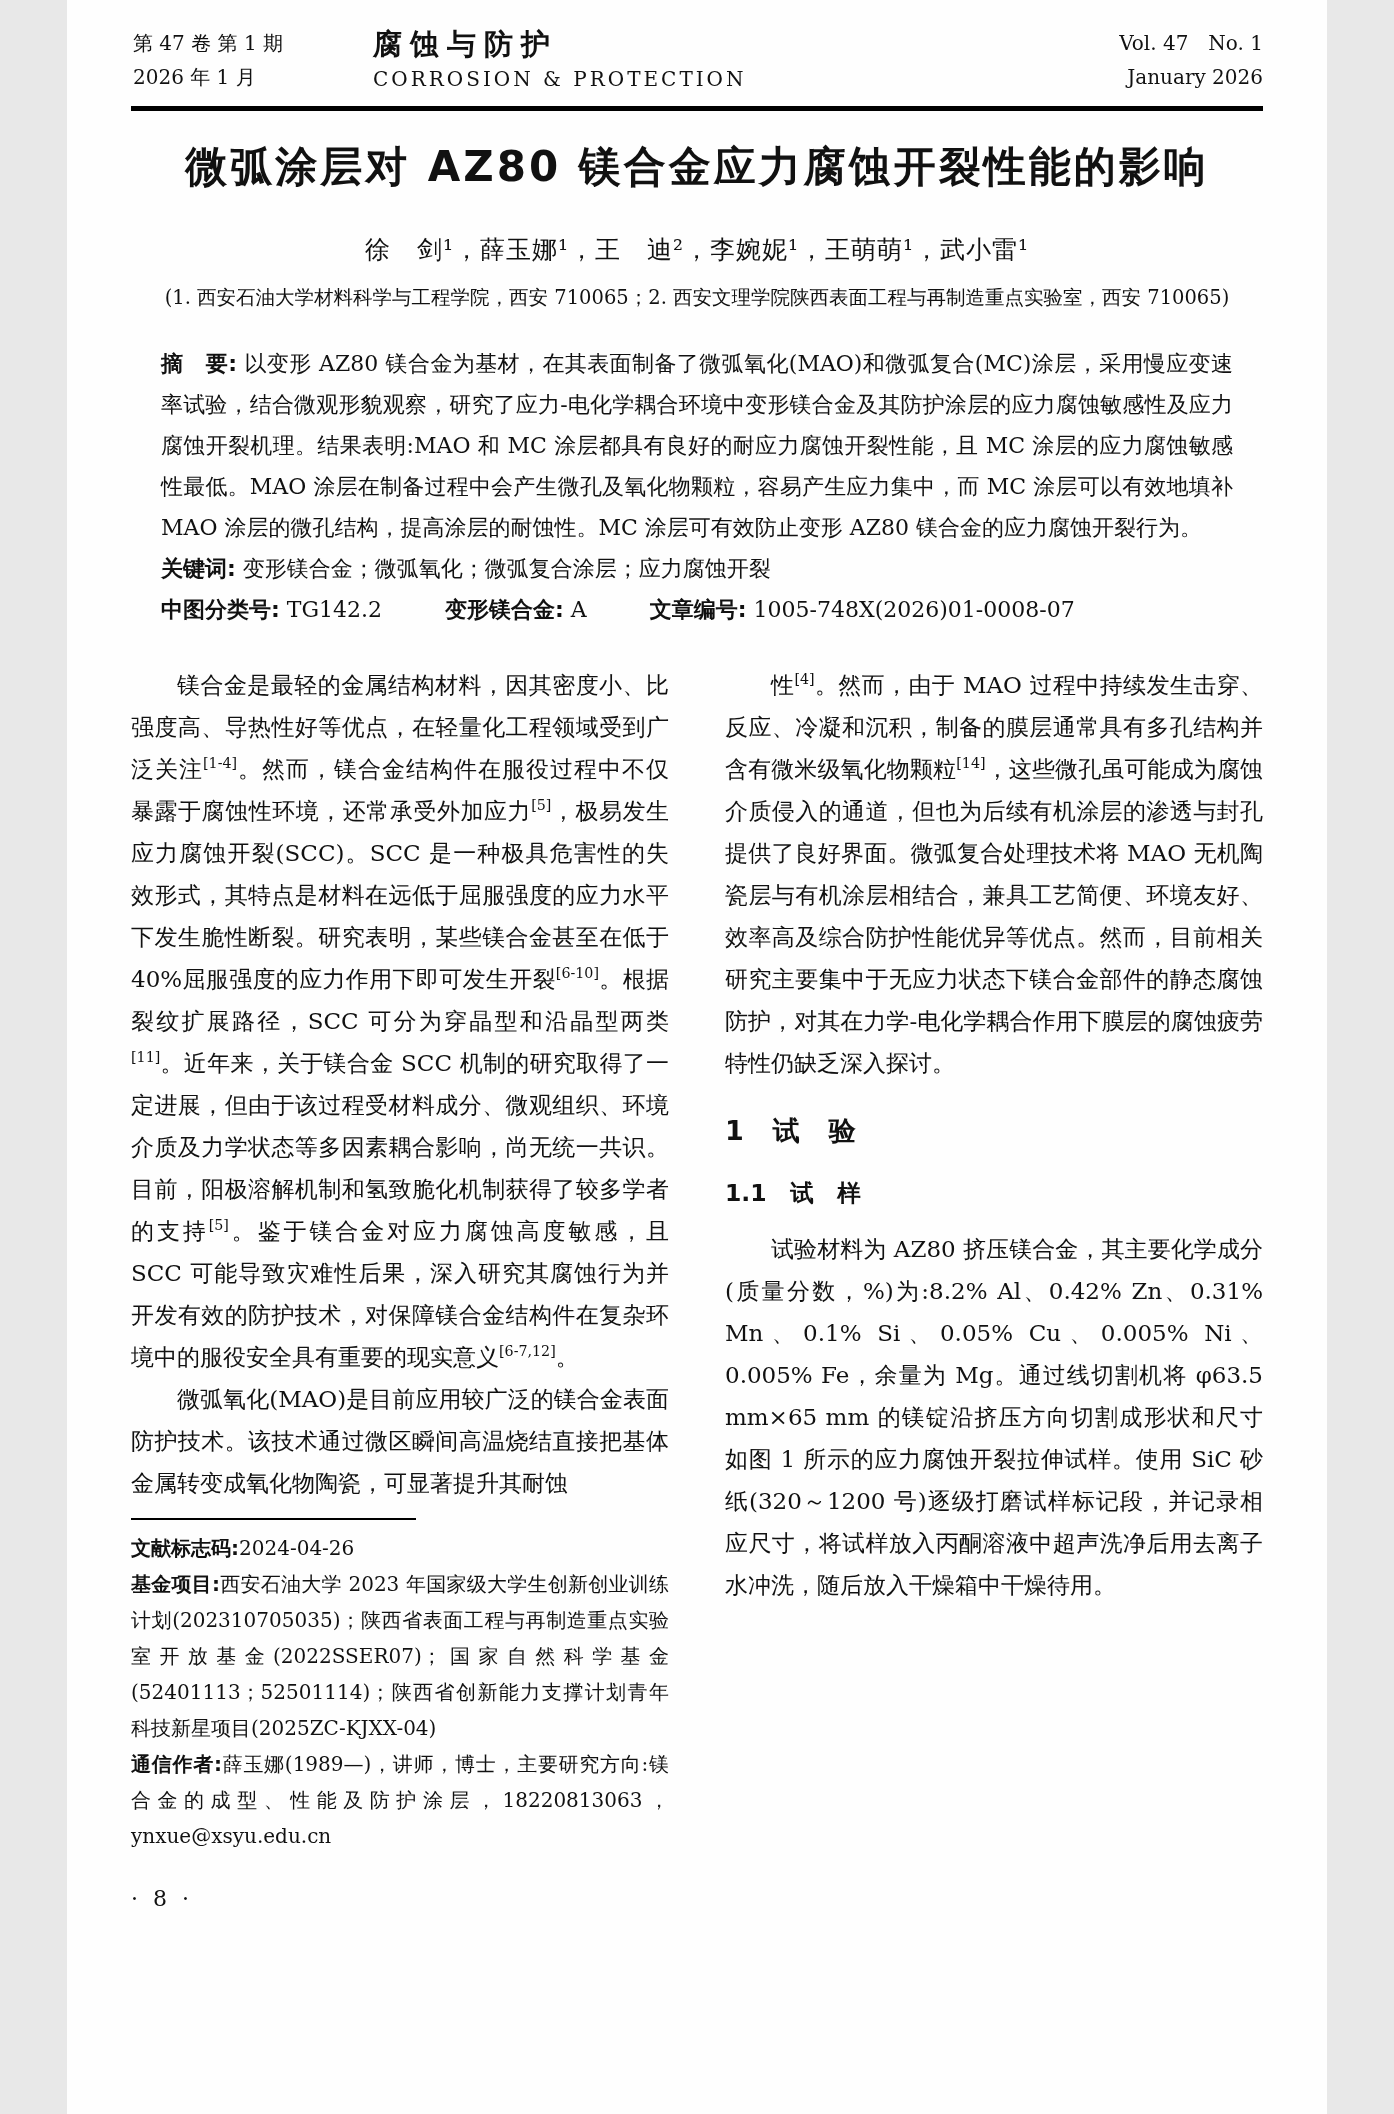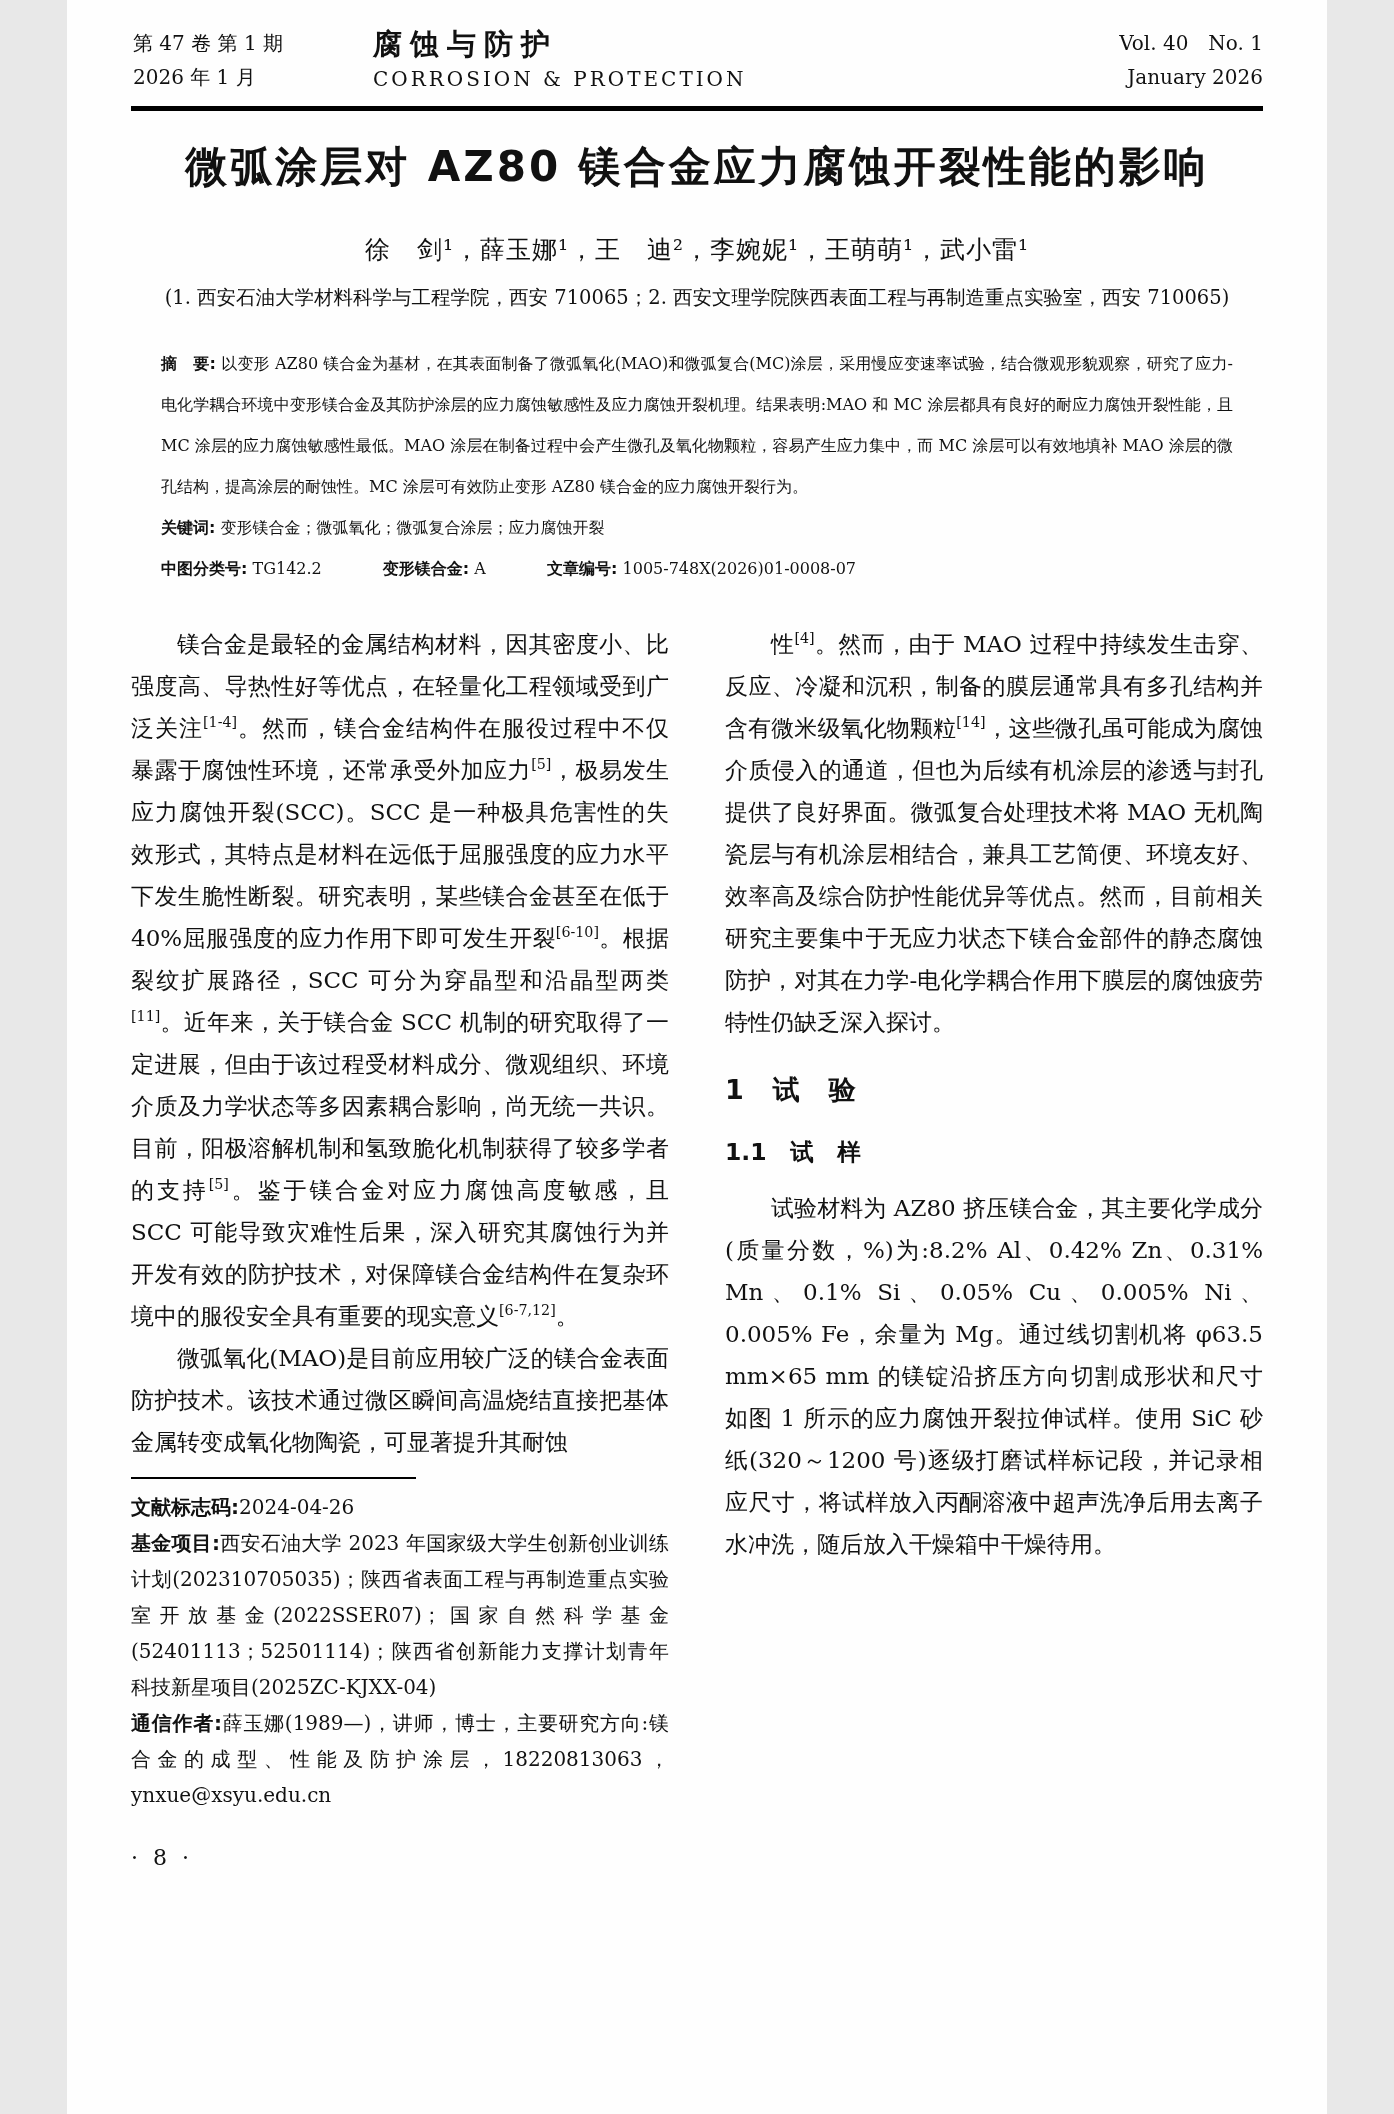--- a/index.html
+++ b/index.html
@@ -19,21 +19,21 @@
   .jr-en { font-size:20px; letter-spacing:3px; line-height:34px; }
   .rule { border:none; border-top:5px solid #000; margin:10px 0 0 0; }
   .doi { text-align:right; font-weight:bold; font-size:21px; margin-top:42px;
          font-family:"DejaVu Serif","Liberation Serif",serif; }
   
   .title { text-align:center; font-size:42px; font-weight:bold; letter-spacing:3px;
            margin-top:28px; font-family:"DejaVu Sans","Liberation Sans",sans-serif; }
   .authors { text-align:center; font-size:25px; margin-top:38px; letter-spacing:1px; }
   .affil { text-align:center; font-size:19.5px; margin-top:18px; }
   
-  .abs { margin:32px 30px 0 30px; font-size:16px; line-height:41px; text-align:justify; }
+  .abs { margin:32px 30px 0 30px; font-size:22px; line-height:41px; text-align:justify; }
   .abs p { margin:0; }
   .lbl { font-weight:bold; font-family:"DejaVu Sans","Liberation Sans",sans-serif; }
   .clc-line span.seg { margin-right:56px; }
   .clc-line span.seg:last-child { margin-right:0; }
   
   .cols { display:flex; gap:56px; margin-top:34px; }
   .col { width:605px; font-size:23px; line-height:42px; text-align:justify; }
   .col p.body { margin:0; text-indent:2em; }
   sup { font-size:0.62em; line-height:0; }
   
@@ -55,21 +55,21 @@
   <div class="hdr">
     <div class="hdr-left">
       <div>第 47 卷 第 1 期</div>
       <div>2026 年 1 月</div>
     </div>
     <div class="hdr-center">
       <div class="jr-cn">腐蚀与防护</div>
       <div class="jr-en">CORROSION &amp; PROTECTION</div>
     </div>
     <div class="hdr-right">
-      <div>Vol. 40　No. 1</div>
+      <div>Vol. 47　No. 1</div>
       <div>January 2026</div>
     </div>
   </div>
   <hr class="rule">
 
 
   <div class="title">微弧涂层对 AZ80 镁合金应力腐蚀开裂性能的影响</div>
   <div class="authors">徐　剑¹，薛玉娜¹，王　迪²，李婉妮¹，王萌萌¹，武小雷¹</div>
   <div class="affil">(1. 西安石油大学材料科学与工程学院，西安 710065；2. 西安文理学院陕西表面工程与再制造重点实验室，西安 710065)</div>
 

